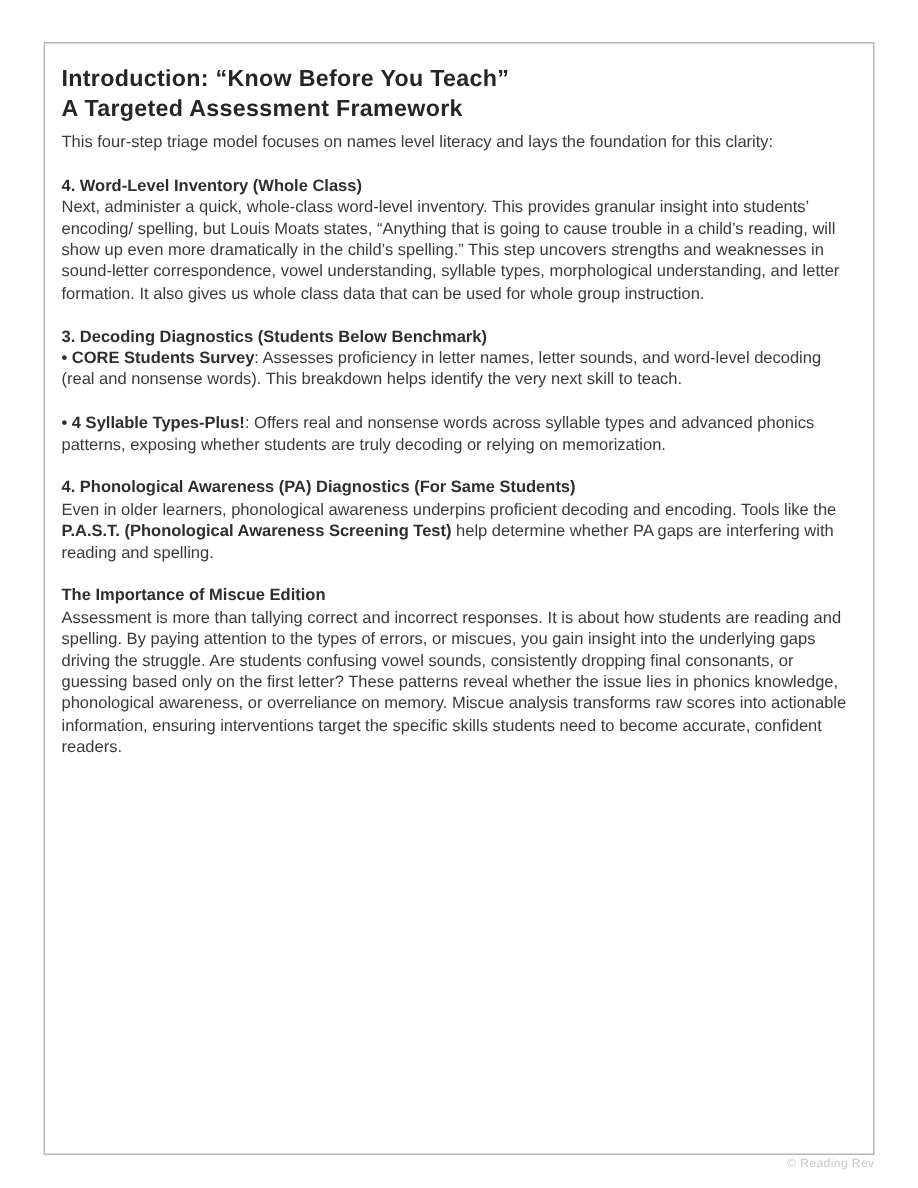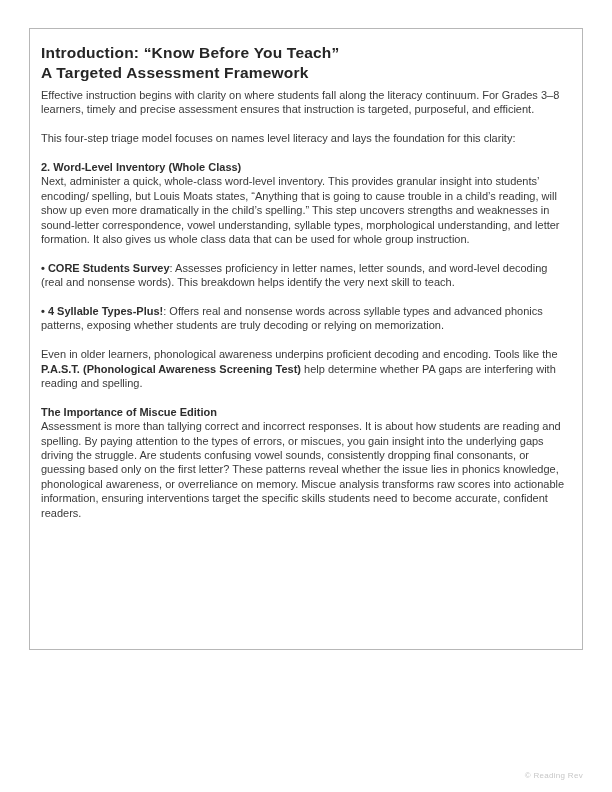--- a/index.html
+++ b/index.html
@@ -7,21 +7,21 @@
     width: 612px; height: 792px;
     background: #ffffff;
     font-family: "Liberation Sans", "DejaVu Sans", sans-serif;
     color: #3a3a3a;
     position: relative;
     overflow: hidden;
   }
   .page { position: absolute; inset: 0; background: #ffffff; }
   .frame {
     position: absolute; left: 29px; top: 28px;
-    width: 554px; height: 622px;
+    width: 554px; height: 742px;
     border: 1.5px solid #b7b7b7;
     box-sizing: border-box;
     padding: 14px 12px 14px 11px;
     overflow: hidden;
   }
   .doc-title {
     font-weight: bold; color: #262626;
     font-size: 15.5px; line-height: 20px;
     letter-spacing: 0.2px;
     margin: 0 0 5px 0;
@@ -49,37 +49,38 @@
 <body>
 
 <div class="page">
   <div class="frame">
 
     <div class="doc-title">
       <div>Introduction: “Know Before You Teach”</div>
       <div>A Targeted Assessment Framework</div>
     </div>
 
-    <p class="body">Effective instruction begins with clarity on where students fall along the literacy continuum. For Grades 3–8 learners, timely and precise assessment ensures that instruction is targeted, purposeful, and efficient.</p>
     <p class="body">This four-step triage model focuses on names level literacy and lays the foundation for this clarity:</p>
 
     <div class="section">
     </div>
 
     <div class="section">
-      <div class="h">2. Word-Level Inventory (Whole Class)</div>
+      <div class="h">4. Word-Level Inventory (Whole Class)</div>
       <p class="body"><span>Next, administer a quick, whole-class word-level inventory. This provides granular insight into students’ encoding/ spelling, but Louis Moats states, “Anything that is going to cause trouble in a child’s reading, will show up even more dramatically in the child’s spelling.” This step uncovers strengths and weaknesses in sound-letter correspondence, vowel understanding, syllable types, morphological understanding, and letter formation. It also gives us whole class data that can be used for whole group instruction.</span></p>
     </div>
 
     <div class="section">
+      <div class="h">3. Decoding Diagnostics (Students Below Benchmark)</div>
       <p class="body bullet"><span class="b">• CORE Students Survey</span><span>: Assesses proficiency in letter names, letter sounds, and word-level decoding (real and nonsense words). This breakdown helps identify the very next skill to teach.</span></p>
       <p class="body bullet"><span class="b">• 4 Syllable Types-Plus!</span><span>: Offers real and nonsense words across syllable types and advanced phonics patterns, exposing whether students are truly decoding or relying on memorization.</span></p>
     </div>
 
     <div class="section">
+      <div class="h">4. Phonological Awareness (PA) Diagnostics (For Same Students)</div>
       <p class="body"><span>Even in older learners, phonological awareness underpins proficient decoding and encoding. Tools like the </span><span class="b">P.A.S.T. (Phonological Awareness Screening Test)</span><span> help determine whether PA gaps are interfering with reading and spelling.</span></p>
     </div>
 
     <div class="section">
       <div class="h">The Importance of Miscue Edition</div>
       <p class="body"><span>Assessment is more than tallying correct and incorrect responses. It is about </span><span class="i">how</span><span> students are reading and spelling. By paying attention to the types of errors, or miscues, you gain insight into the underlying gaps driving the struggle. Are students confusing vowel sounds, consistently dropping final consonants, or guessing based only on the first letter? These patterns reveal whether the issue lies in phonics knowledge, phonological awareness, or overreliance on memory. Miscue analysis transforms raw scores into actionable information, ensuring interventions target the specific skills students need to become accurate, confident readers.</span></p>
     </div>
 
   </div>
 

